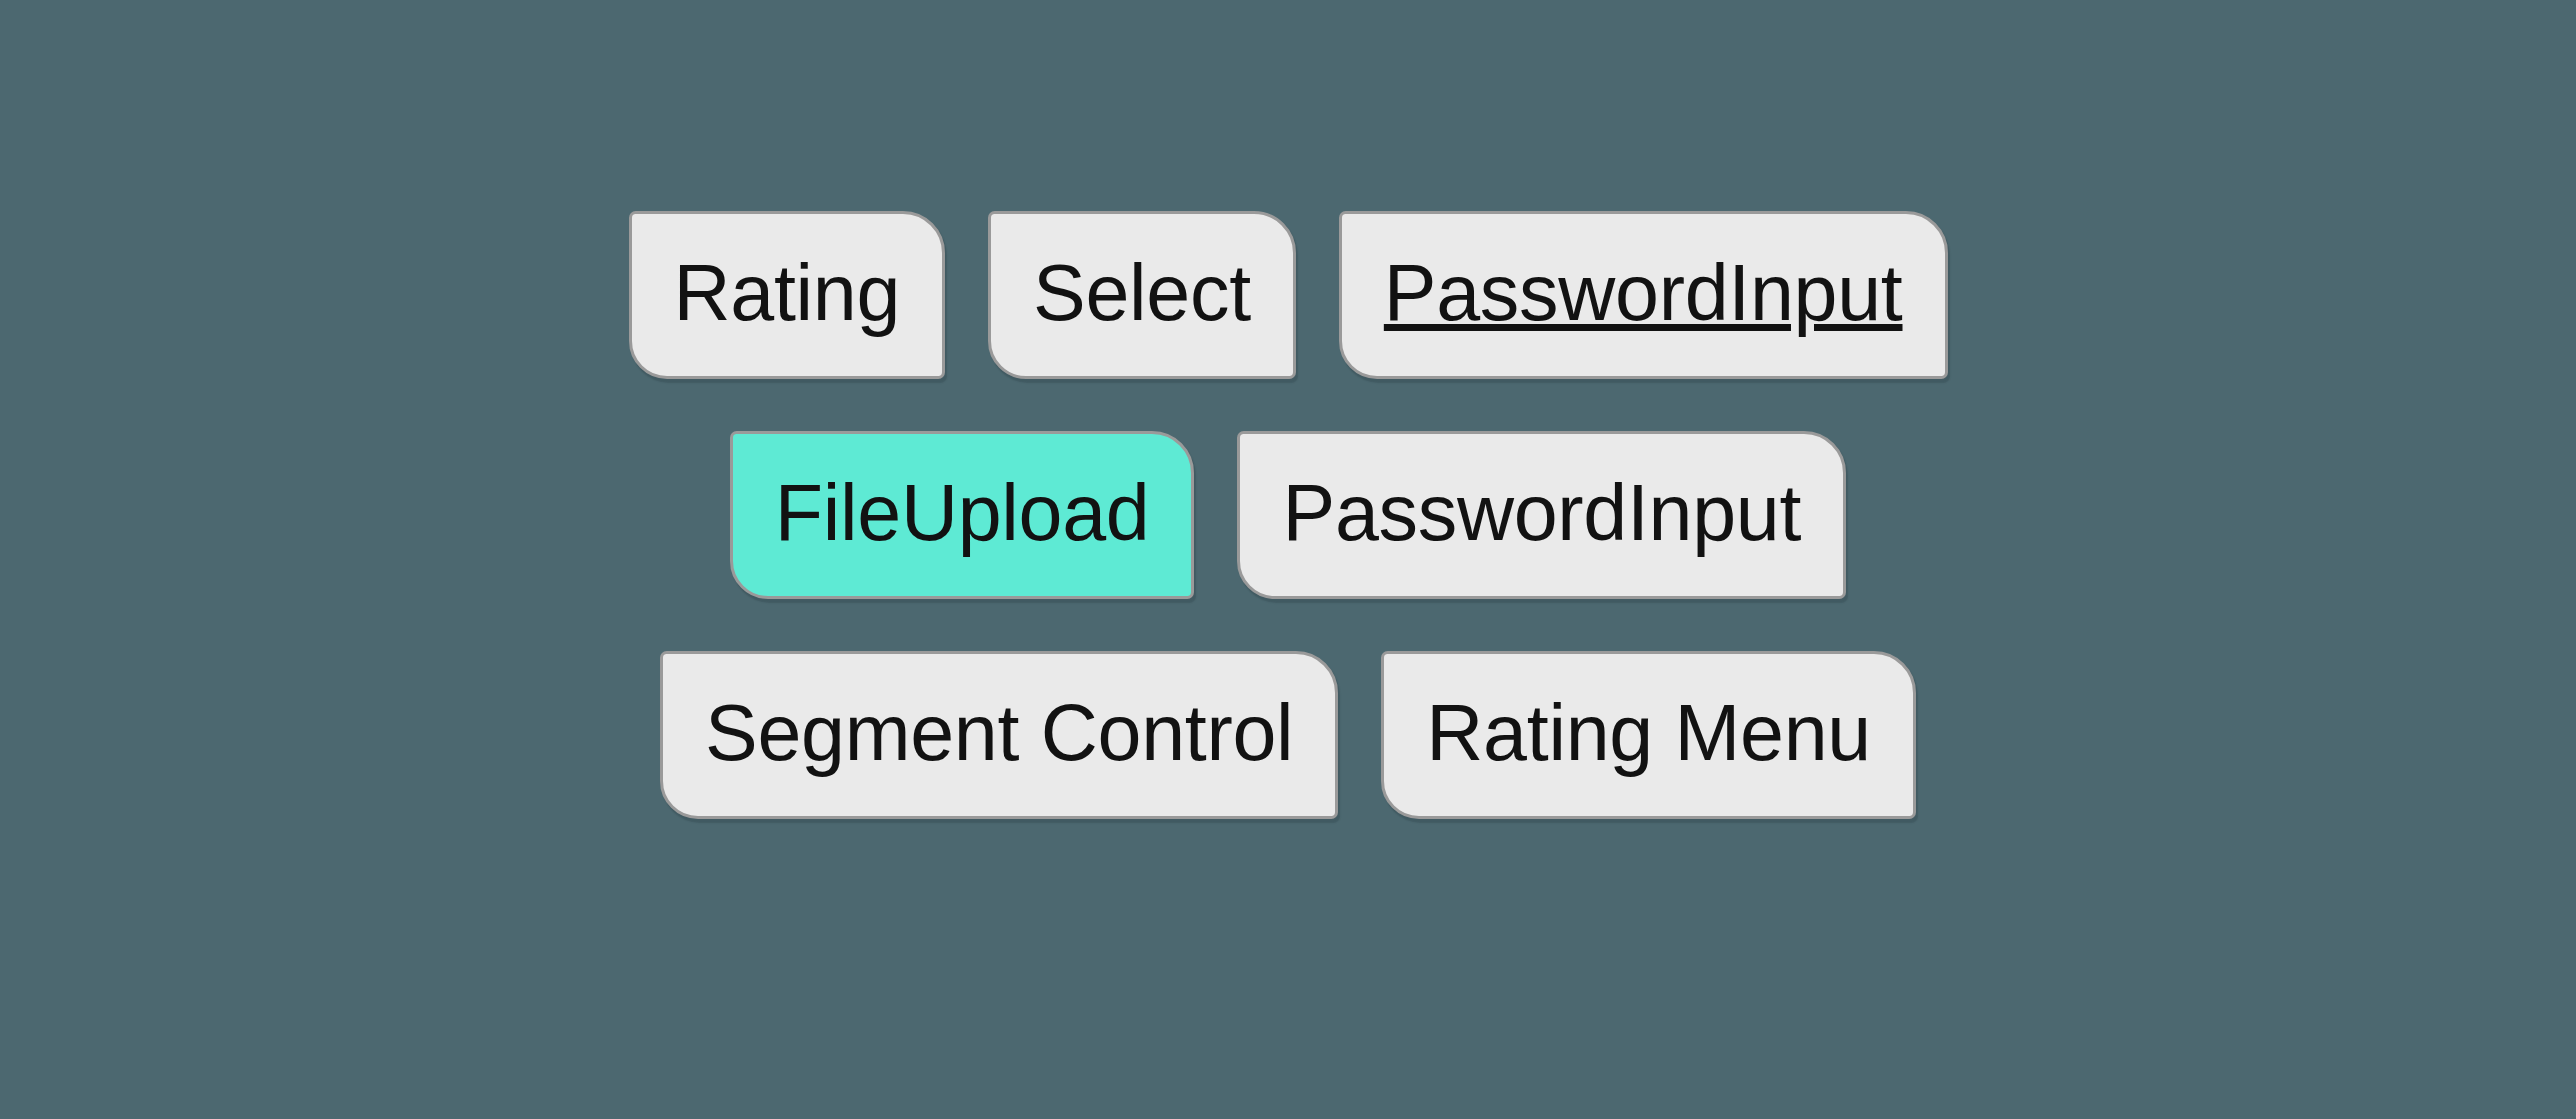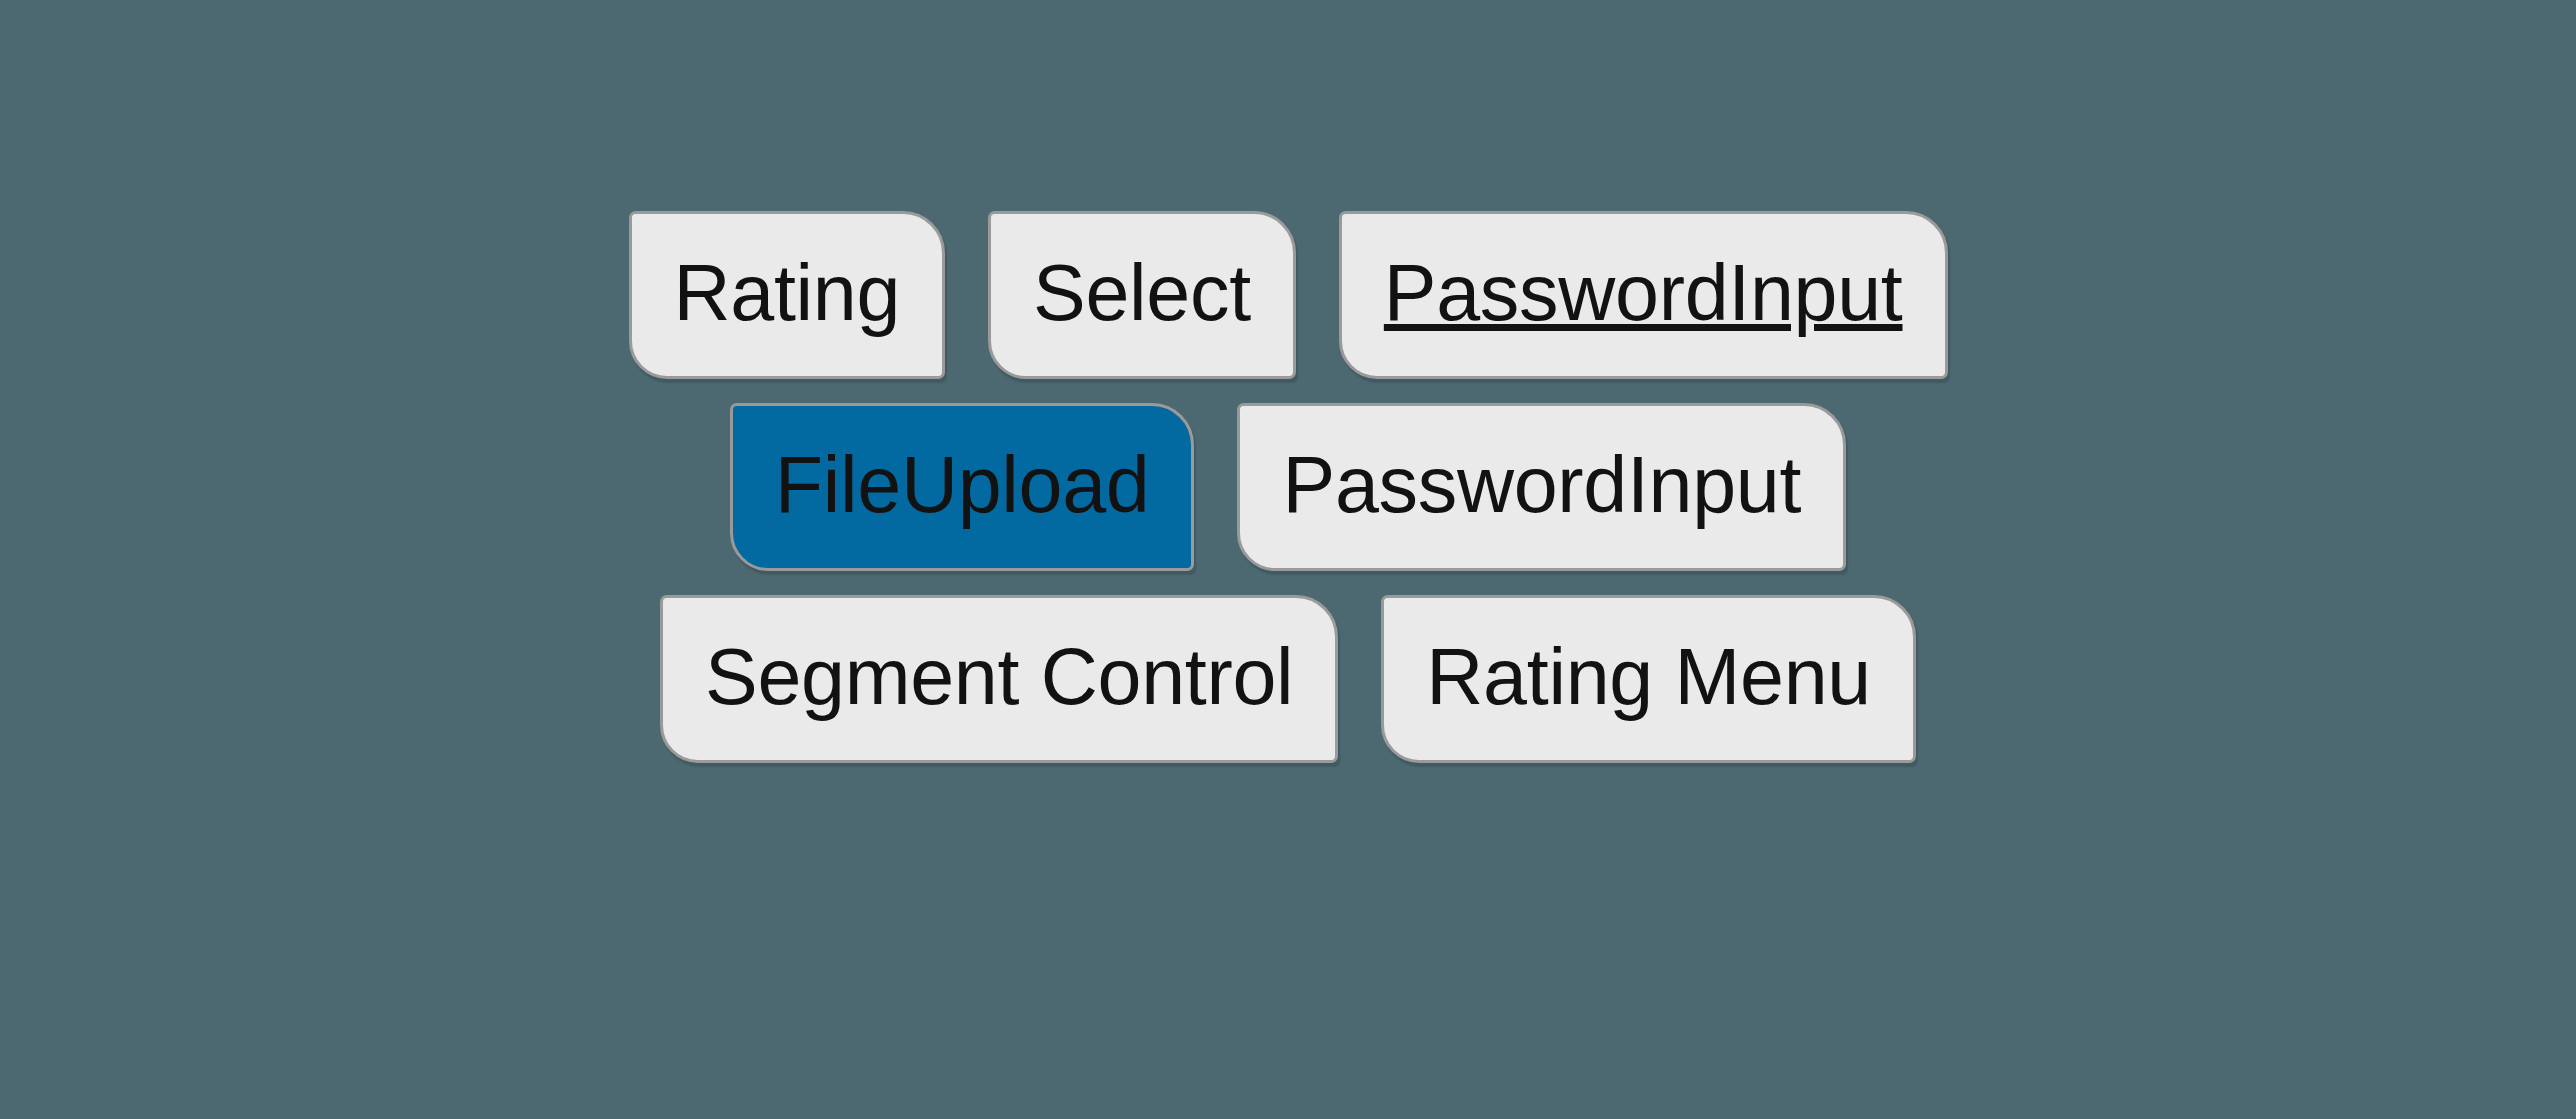--- a/index.html
+++ b/index.html
@@ -24,21 +24,21 @@
   }
 
   .chip-rows {
     position: absolute;
     left: 0;
     top: 211px;
     width: 2576px;
     display: flex;
     flex-direction: column;
     align-items: center;
-    gap: 24px;
+    gap: 52px;
   }
 
   .chip-row {
     display: flex;
     flex-direction: row;
     align-items: flex-start;
     justify-content: center;
     gap: 43px;
   }
 
@@ -90,21 +90,21 @@
       </div>
       <div class="chip" style="background: rgb(234, 234, 234); color: rgb(18, 18, 18); border-color: rgb(154, 154, 154); box-shadow: rgba(40, 60, 66, 0.3) 2px 3.4px 1.3px;">
         <span class="chip-label">Select</span>
       </div>
       <div class="chip" style="background: rgb(234, 234, 234); color: rgb(18, 18, 18); border-color: rgb(154, 154, 154); box-shadow: rgba(40, 60, 66, 0.3) 2px 3.4px 1.3px; text-decoration: underline;">
         <span class="chip-label">PasswordInput</span>
       </div>
     </div>
 
     <div class="chip-row">
-      <div class="chip" style="background: #0369a1; color: rgb(18, 18, 18); border-color: rgb(154, 154, 154); box-shadow: rgba(40, 60, 66, 0.3) 2px 3.4px 1.3px;">
+      <div class="chip" style="background: #5eead4; color: rgb(18, 18, 18); border-color: rgb(154, 154, 154); box-shadow: rgba(40, 60, 66, 0.3) 2px 3.4px 1.3px;">
         <span class="chip-label">FileUpload</span>
       </div>
       <div class="chip" style="background: rgb(234, 234, 234); color: rgb(18, 18, 18); border-color: rgb(154, 154, 154); box-shadow: rgba(40, 60, 66, 0.3) 2px 3.4px 1.3px;">
         <span class="chip-label">PasswordInput</span>
       </div>
     </div>
 
     <div class="chip-row">
       <div class="chip" style="background: rgb(234, 234, 234); color: rgb(18, 18, 18); border-color: rgb(154, 154, 154); box-shadow: rgba(40, 60, 66, 0.3) 2px 3.4px 1.3px;">
         <span class="chip-label">Segment Control</span>

